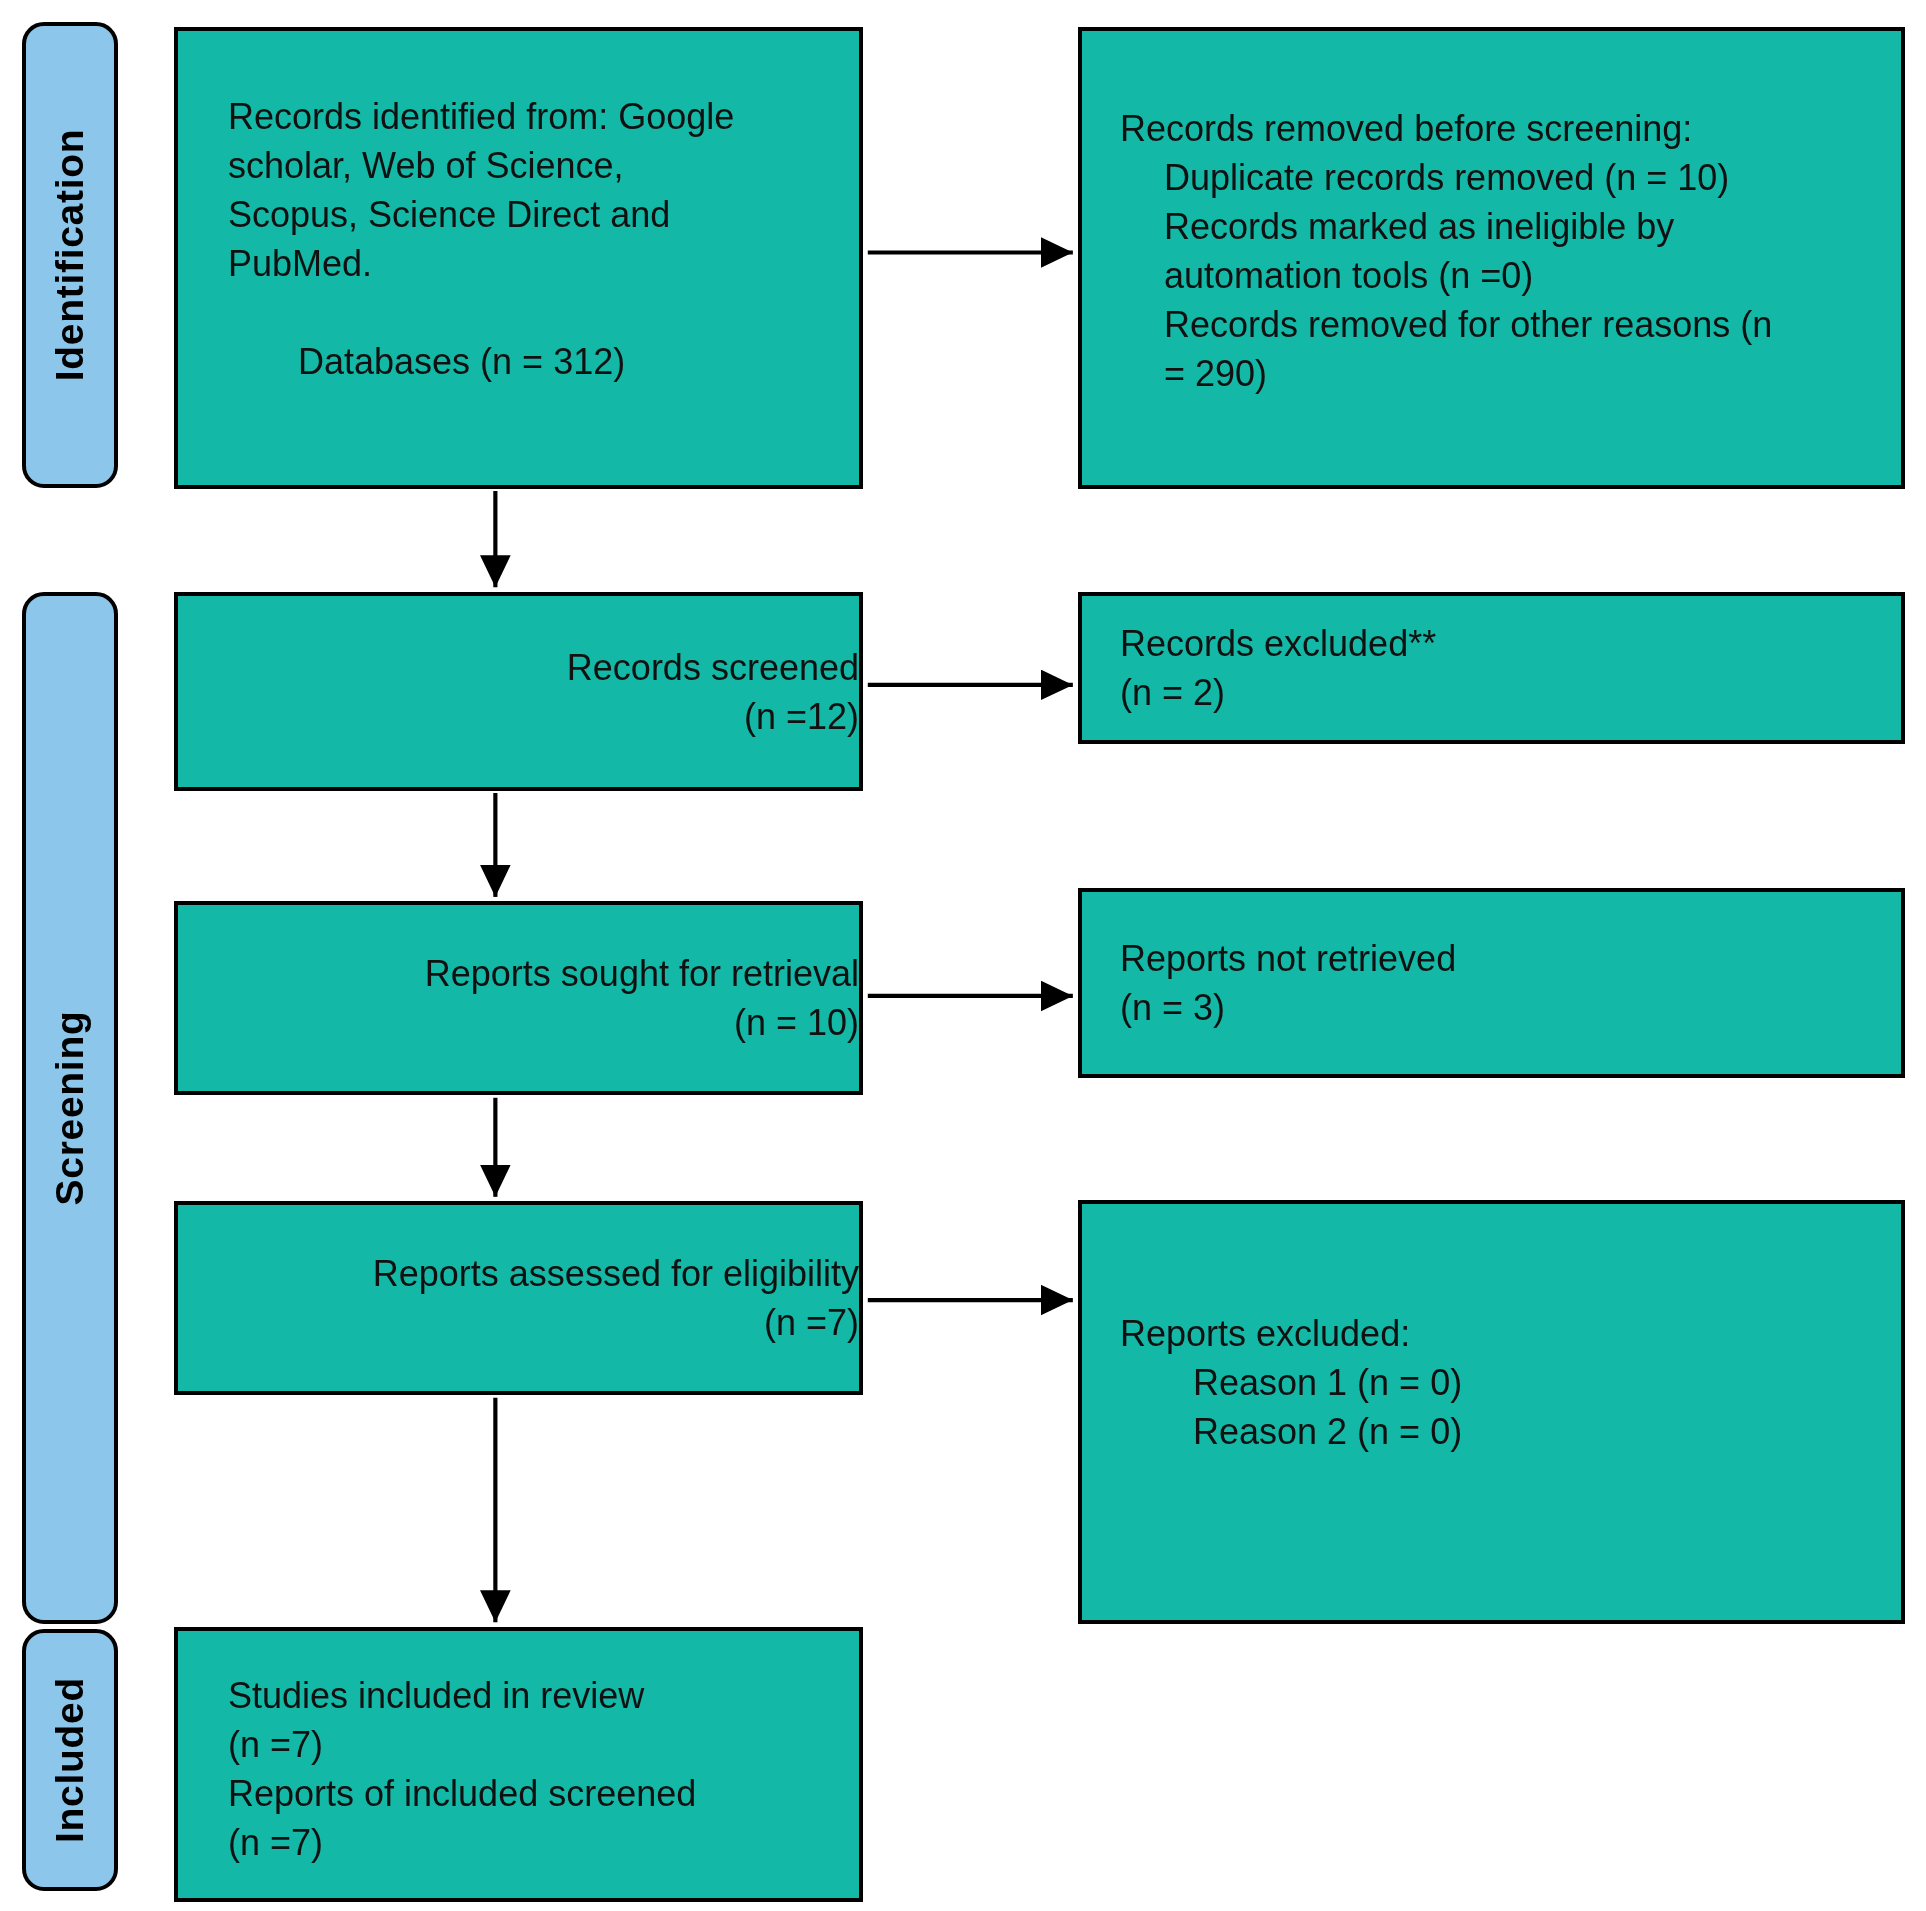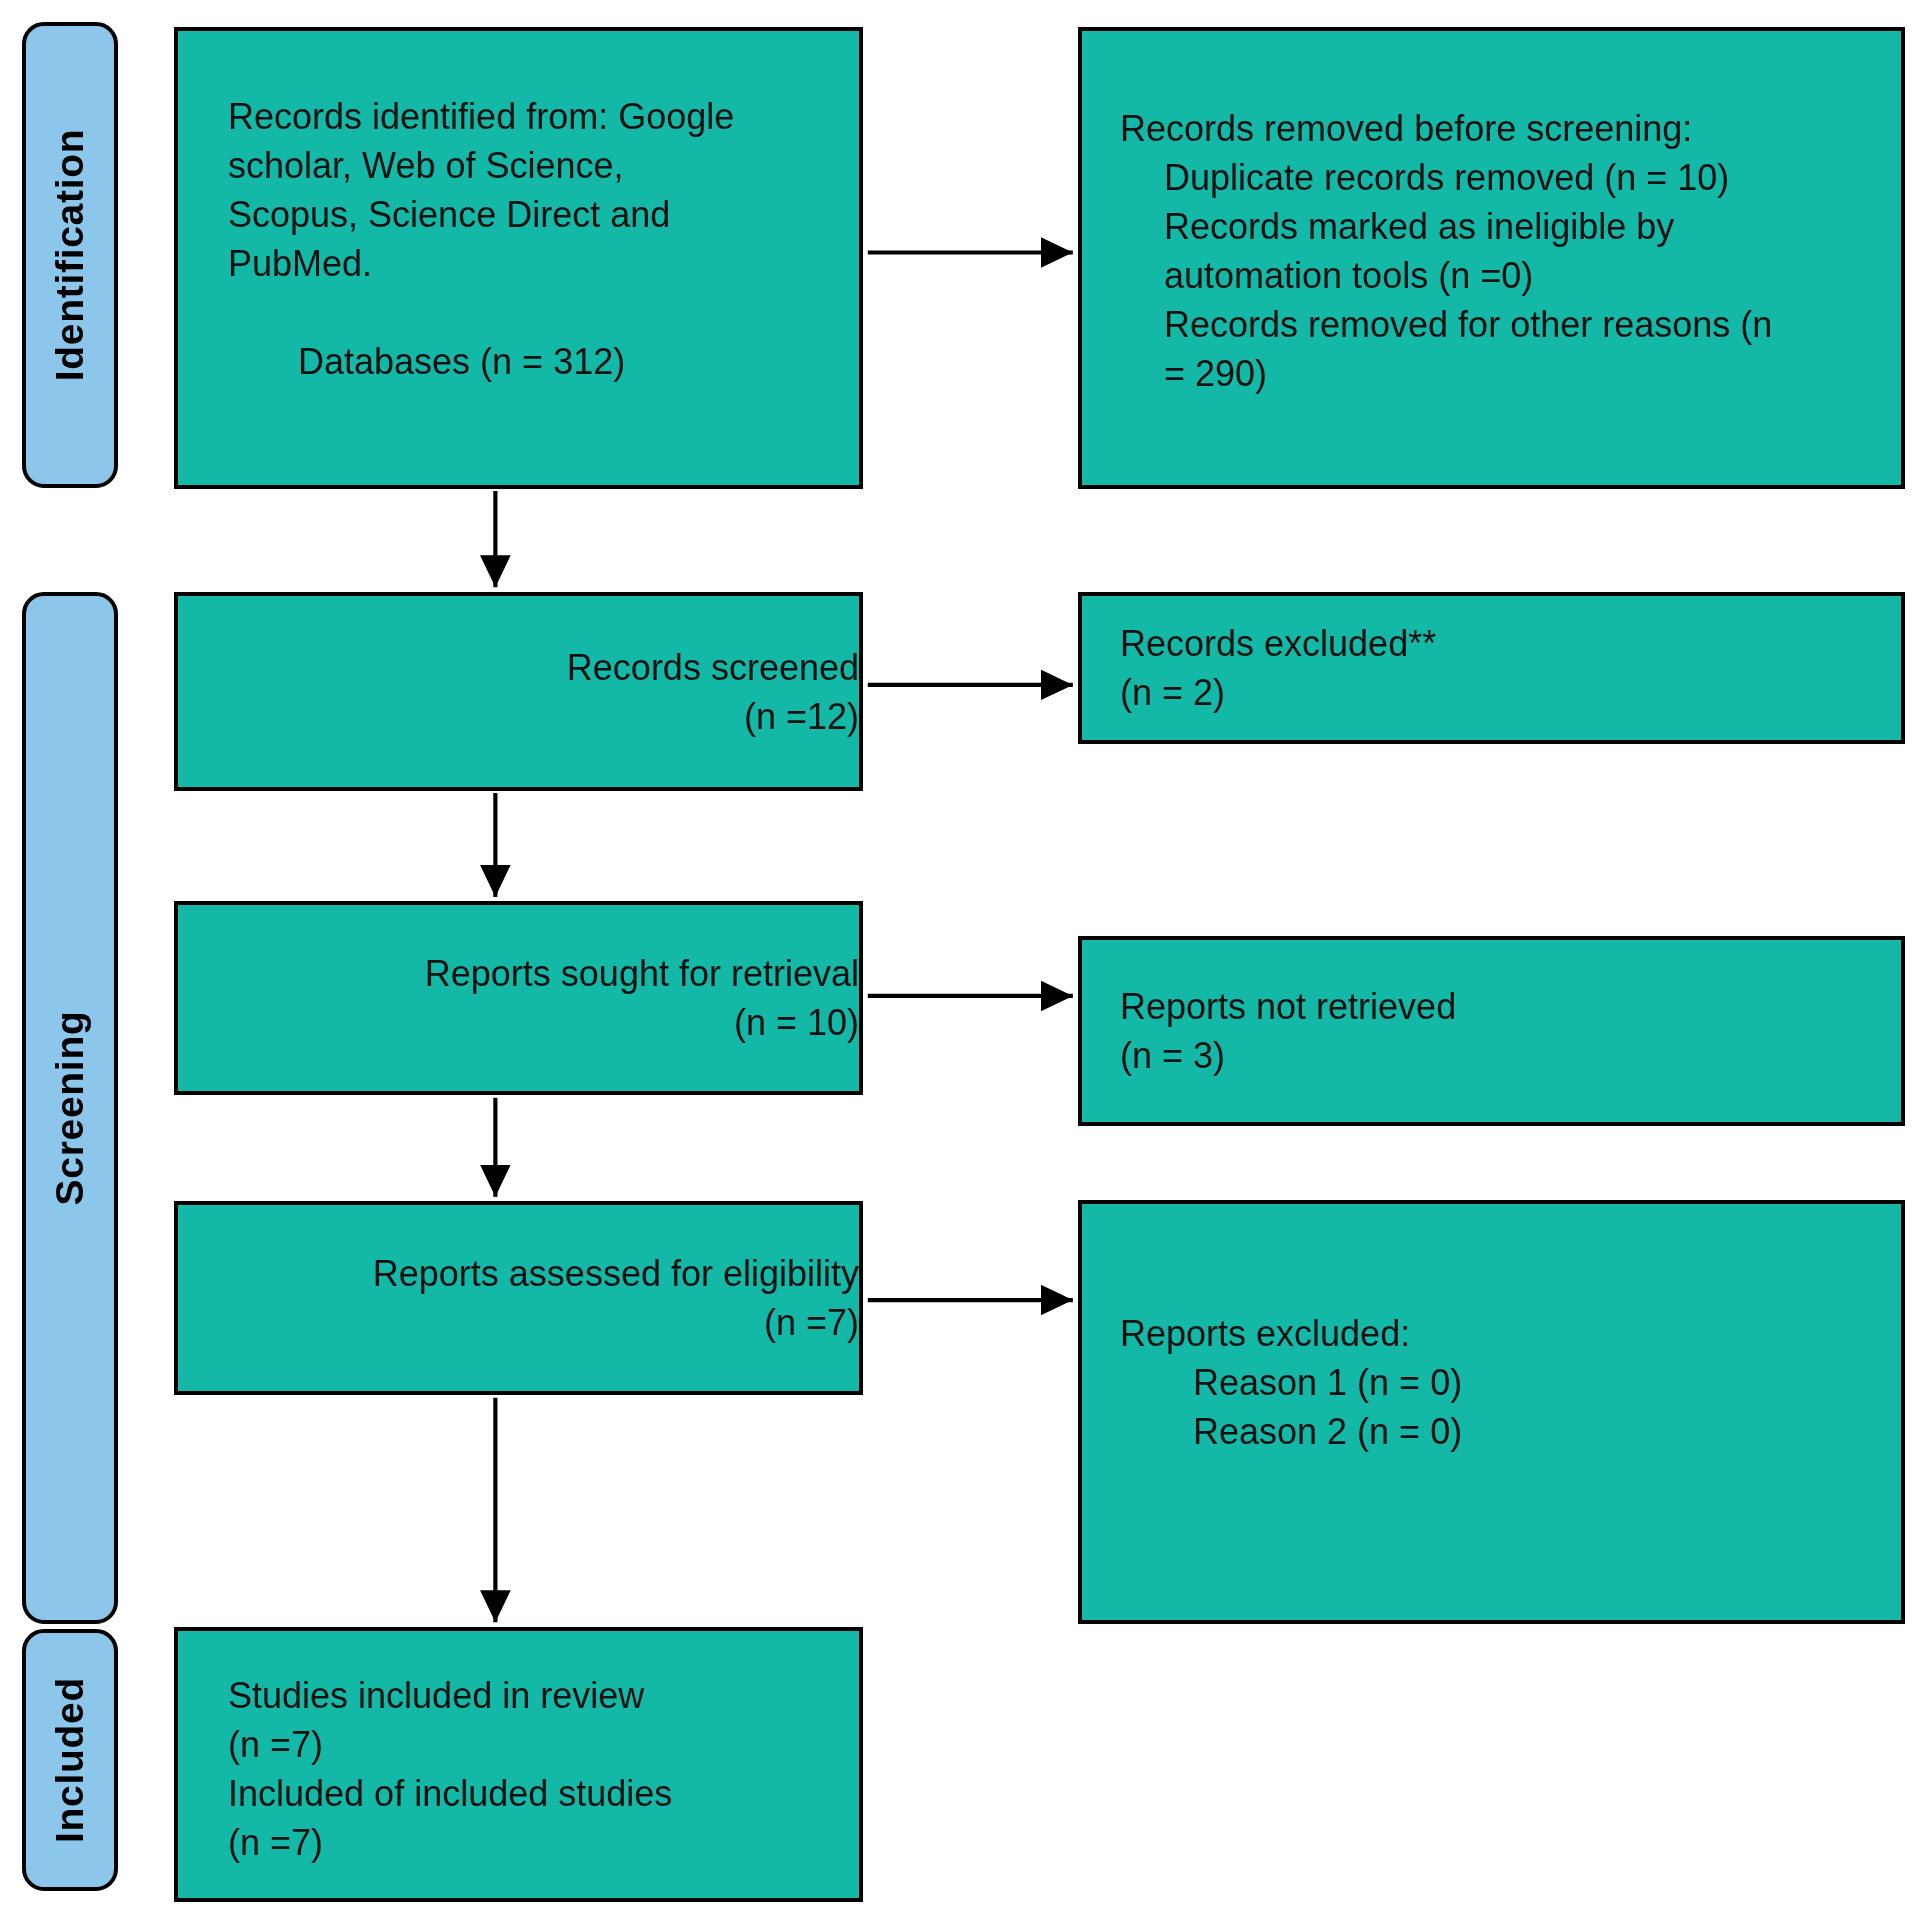--- a/index.html
+++ b/index.html
@@ -46,21 +46,21 @@
     line-height: 49px;
   }
   .col-left  { left: 174px;  width: 689px; }
   .col-right { left: 1078px; width: 827px; }
 
   #box-identified { top: 26.5px;   height: 462px; padding: 61px 21px 0 50px; }
   #box-removed    { top: 26.5px;   height: 462px; padding: 73px 17.4px 0 38px; }
   #box-screened   { top: 592px;  height: 199px; }
   #box-excluded   { top: 592px;  height: 152px; }
   #box-sought     { top: 901px; height: 194px; }
-  #box-notretr    { top: 936px; height: 190px; }
+  #box-notretr    { top: 888px; height: 190px; }
   #box-assessed   { top: 1201px; height: 194px; }
   #box-repexcl    { top: 1200px; height: 424px; padding: 105px 17.4px 0 38px; }
   #box-included   { top: 1627px; height: 275px; padding: 40px 21px 0 50px; }
 
   .vcenter {
     display: flex;
     flex-direction: column;
     justify-content: center;
   }
   #box-screened, #box-sought, #box-assessed { padding-left: 50px; align-items: flex-end; }
@@ -141,21 +141,21 @@
     <div>Reports excluded:</div>
     <div class="indent-block2">
       <div>Reason 1 (n = 0)</div>
       <div>Reason 2 (n = 0)</div>
     </div>
   </div>
 
   <div class="box col-left" id="box-included">
     <div>Studies included in review</div>
     <div>(n =7)</div>
-    <div>Included of included studies</div>
+    <div>Reports of included screened</div>
     <div>(n =7)</div>
   </div>
 
   <svg id="arrows" viewBox="0 0 2761 2740" xmlns="http://www.w3.org/2000/svg">
     <defs>
       <marker id="arrhead" markerUnits="userSpaceOnUse" markerWidth="50" markerHeight="46" refX="46" refY="22" orient="auto">
         <path d="M0,0 L46,22 L0,44 Z" fill="#000000"></path>
       </marker>
     </defs>
     <line x1="1244" y1="362" x2="1538" y2="362" marker-end="url(#arrhead)"></line>

